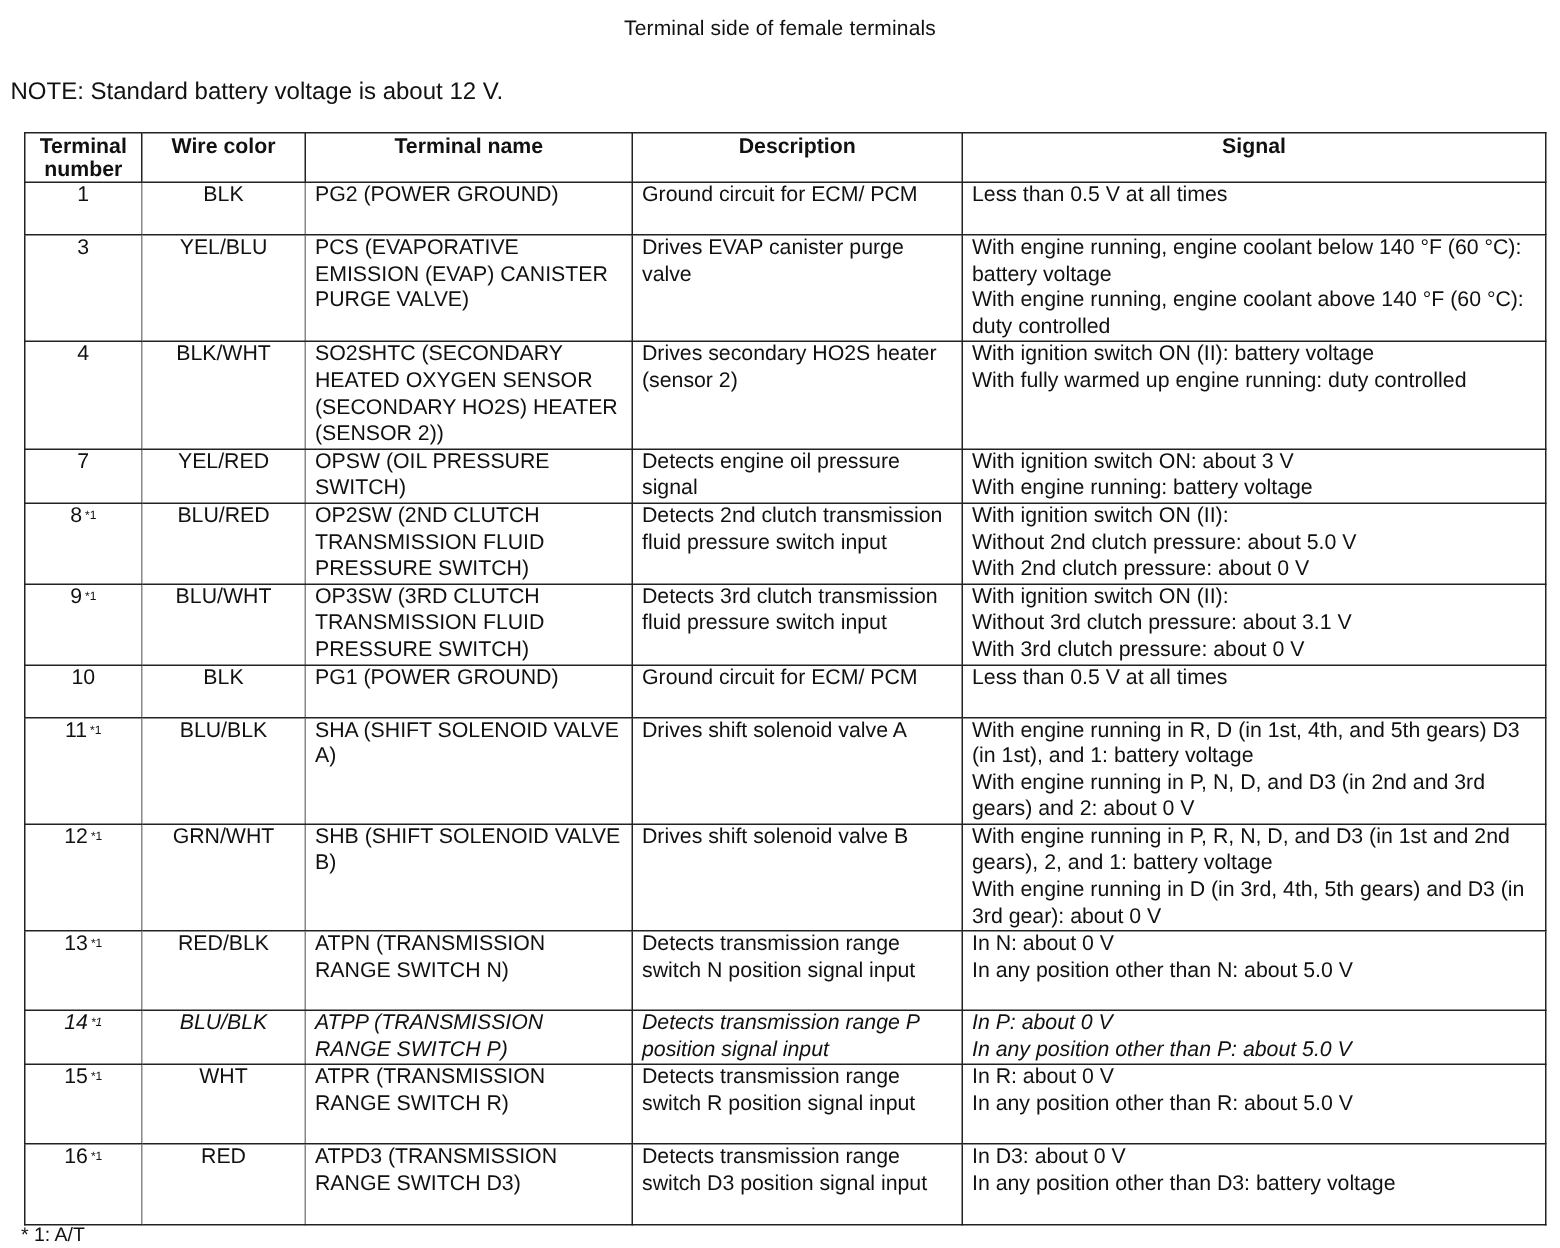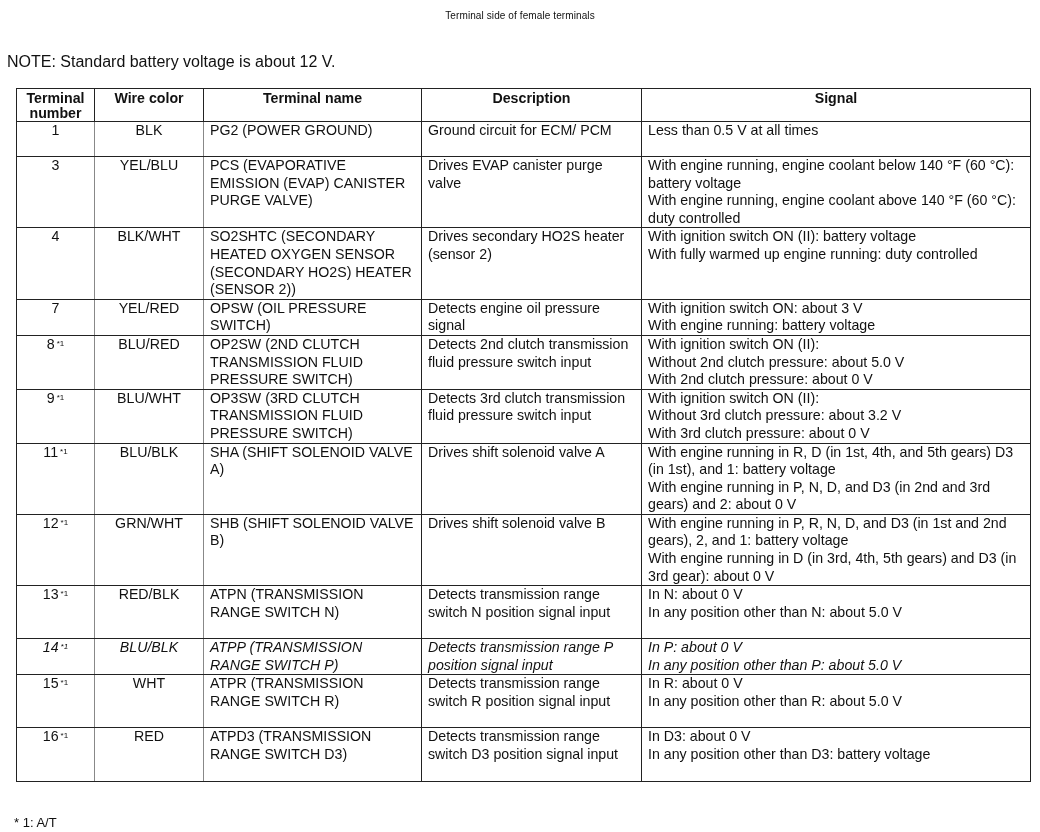--- a/index.html
+++ b/index.html
@@ -3,21 +3,21 @@
 <meta charset="utf-8">
 <style>
   html, body { margin: 0; padding: 0; background: #ffffff; }
   body {
     width: 1040px; height: 832px; position: relative; overflow: hidden;
     font-family: "Liberation Sans", "DejaVu Sans", sans-serif;
     color: #111111;
   }
   .title {
     position: absolute; top: 10px; left: 0; width: 1040px;
-    text-align: center; font-size: 10px; letter-spacing: 0.1px;
+    text-align: center; font-size: 14px; letter-spacing: 0.1px;
   }
   .note {
     position: absolute; top: 53px; left: 7px; font-size: 16px;
   }
   table.terms {
     position: absolute; top: 88px; left: 16px;
     border-collapse: collapse; table-layout: fixed;
     width: 1014px; font-size: 14.2px; line-height: 17.6px;
   }
   table.terms th, table.terms td {
@@ -115,22 +115,31 @@
           <span class="line">With 2nd clutch pressure: about 0 V</span>
         </td>
       </tr>
       <tr style="height: 53px;">
         <td class="num"><span>9</span><span class="sup">*1</span></td>
         <td class="wire">BLU/WHT</td>
         <td>OP3SW (3RD CLUTCH TRANSMISSION FLUID PRESSURE SWITCH)</td>
         <td>Detects 3rd clutch transmission fluid pressure switch input</td>
         <td>
           <span class="line">With ignition switch ON (II):</span>
-          <span class="line">Without 3rd clutch pressure: about 3.2 V</span>
+          <span class="line">Without 3rd clutch pressure: about 3.1 V</span>
           <span class="line">With 3rd clutch pressure: about 0 V</span>
+        </td>
+      </tr>
+      <tr style="height: 35px;">
+        <td class="num"><span>10</span></td>
+        <td class="wire">BLK</td>
+        <td>PG1 (POWER GROUND)</td>
+        <td>Ground circuit for ECM/ PCM</td>
+        <td>
+          <span class="line">Less than 0.5 V at all times</span>
         </td>
       </tr>
       <tr style="height: 71px;">
         <td class="num"><span>11</span><span class="sup">*1</span></td>
         <td class="wire">BLU/BLK</td>
         <td>SHA (SHIFT SOLENOID VALVE A)</td>
         <td>Drives shift solenoid valve A</td>
         <td>
           <span class="line">With engine running in R, D (in 1st, 4th, and 5th gears) D3 (in 1st), and 1: battery voltage</span>
           <span class="line">With engine running in P, N, D, and D3 (in 2nd and 3rd gears) and 2: about 0 V</span>

